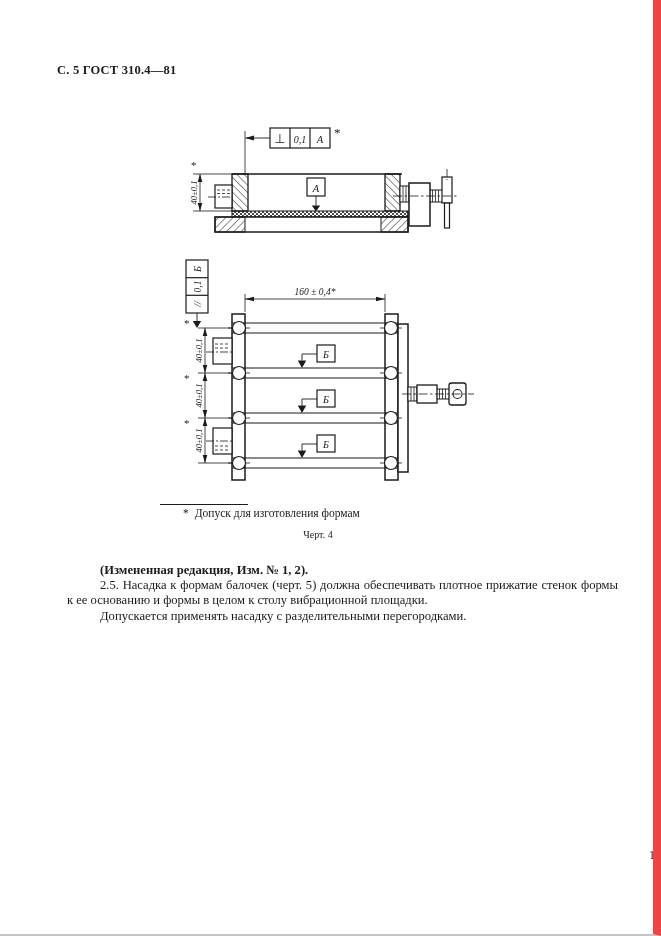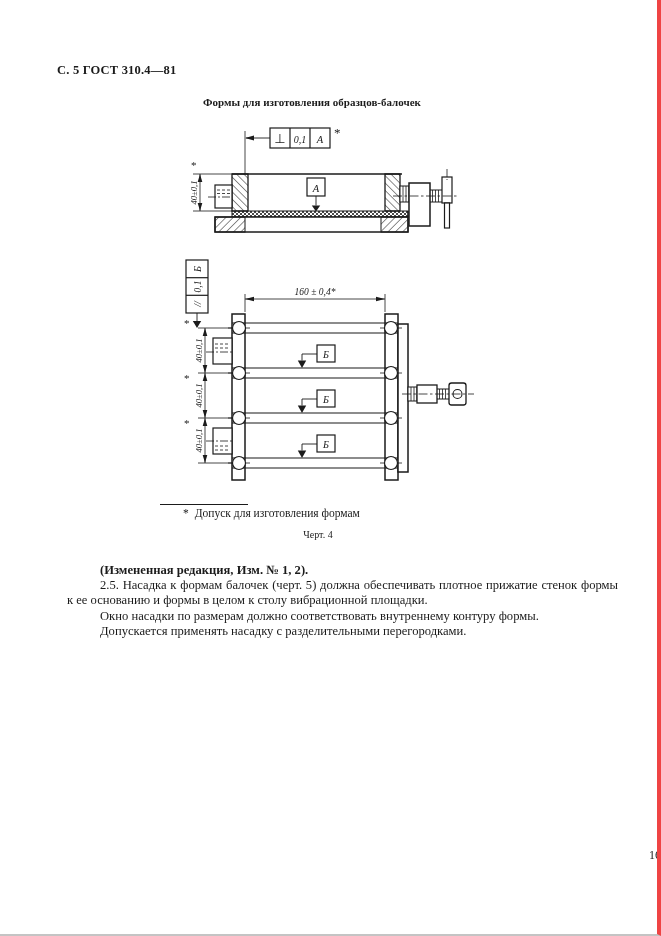--- a/index.html
+++ b/index.html
@@ -3,21 +3,21 @@
 <meta charset="utf-8">
 <style>
   html,body{margin:0;padding:0;}
   body{
     width:661px;height:936px;background:#e8e8e8;
     font-family:"Liberation Serif",serif;
   }
   .page{
     position:relative;width:661px;height:936px;background:#ffffff;
     color:#1b1b1b;overflow:hidden;
-    border-right:4px solid #ef4444;border-bottom:2px solid #c4c4c4;
+    border-right:8px solid #ef4444;border-bottom:2px solid #c4c4c4;
     box-sizing:border-box;
   }
   .hdr{
     position:absolute;left:57px;top:63px;
     font-size:12.5px;font-weight:bold;letter-spacing:.2px;white-space:nowrap;
   }
   .figtitle{
     position:absolute;left:0;top:96px;width:624px;text-align:center;
     font-size:11px;font-weight:bold;
   }
@@ -34,21 +34,20 @@
   .bodytext p.bold{font-weight:bold;text-align:left;}
   .pagenum{position:absolute;left:0;top:848px;width:661px;text-align:right;font-size:12px;}
   svg text{font-family:"Liberation Serif",serif;fill:#1b1b1b;}
 </style>
 </head>
 <body>
 
 <div class="page">
 
   <div class="hdr">С. 5 ГОСТ 310.4—81</div>
-  <div class="figtitle">Формы для изготовления образцов-балочек</div>
 
   <svg class="drw" style="left:183px;top:120px;" width="290" height="136" viewBox="0 0 290 136">
     <defs>
       <pattern id="hL" width="5.2" height="5.2" patternUnits="userSpaceOnUse" patternTransform="rotate(135)">
         <line x1="0" y1="0" x2="0" y2="5.2" stroke="#1b1b1b" stroke-width="1"></line>
       </pattern>
       <pattern id="hR" width="5.2" height="5.2" patternUnits="userSpaceOnUse" patternTransform="rotate(45)">
         <line x1="0" y1="0" x2="0" y2="5.2" stroke="#1b1b1b" stroke-width="1"></line>
       </pattern>
       <pattern id="xh" width="4" height="4" patternUnits="userSpaceOnUse">
@@ -248,18 +247,17 @@
 
   <div class="fnrule"></div>
   <div class="fnote">
     <span class="mk">*</span><span>Допуск для изготовления формам</span>
   </div>
   <div class="caption">Черт. 4</div>
 
   <div class="bodytext">
     <p class="bold">(Измененная редакция, Изм. № 1, 2).</p>
     <p>2.5. Насадка к формам балочек (черт. 5) должна обеспечивать плотное прижатие стенок формы к ее основанию и формы в целом к столу вибрационной площадки.</p>
-    <p>Окно насадки по размерам должно соответствовать внутреннему контуру формы.</p>
     <p>Допускается применять насадку с разделительными перегородками.</p>
   </div>
 
   <div class="pagenum">16</div>
 </div>
 
 </body></html>

